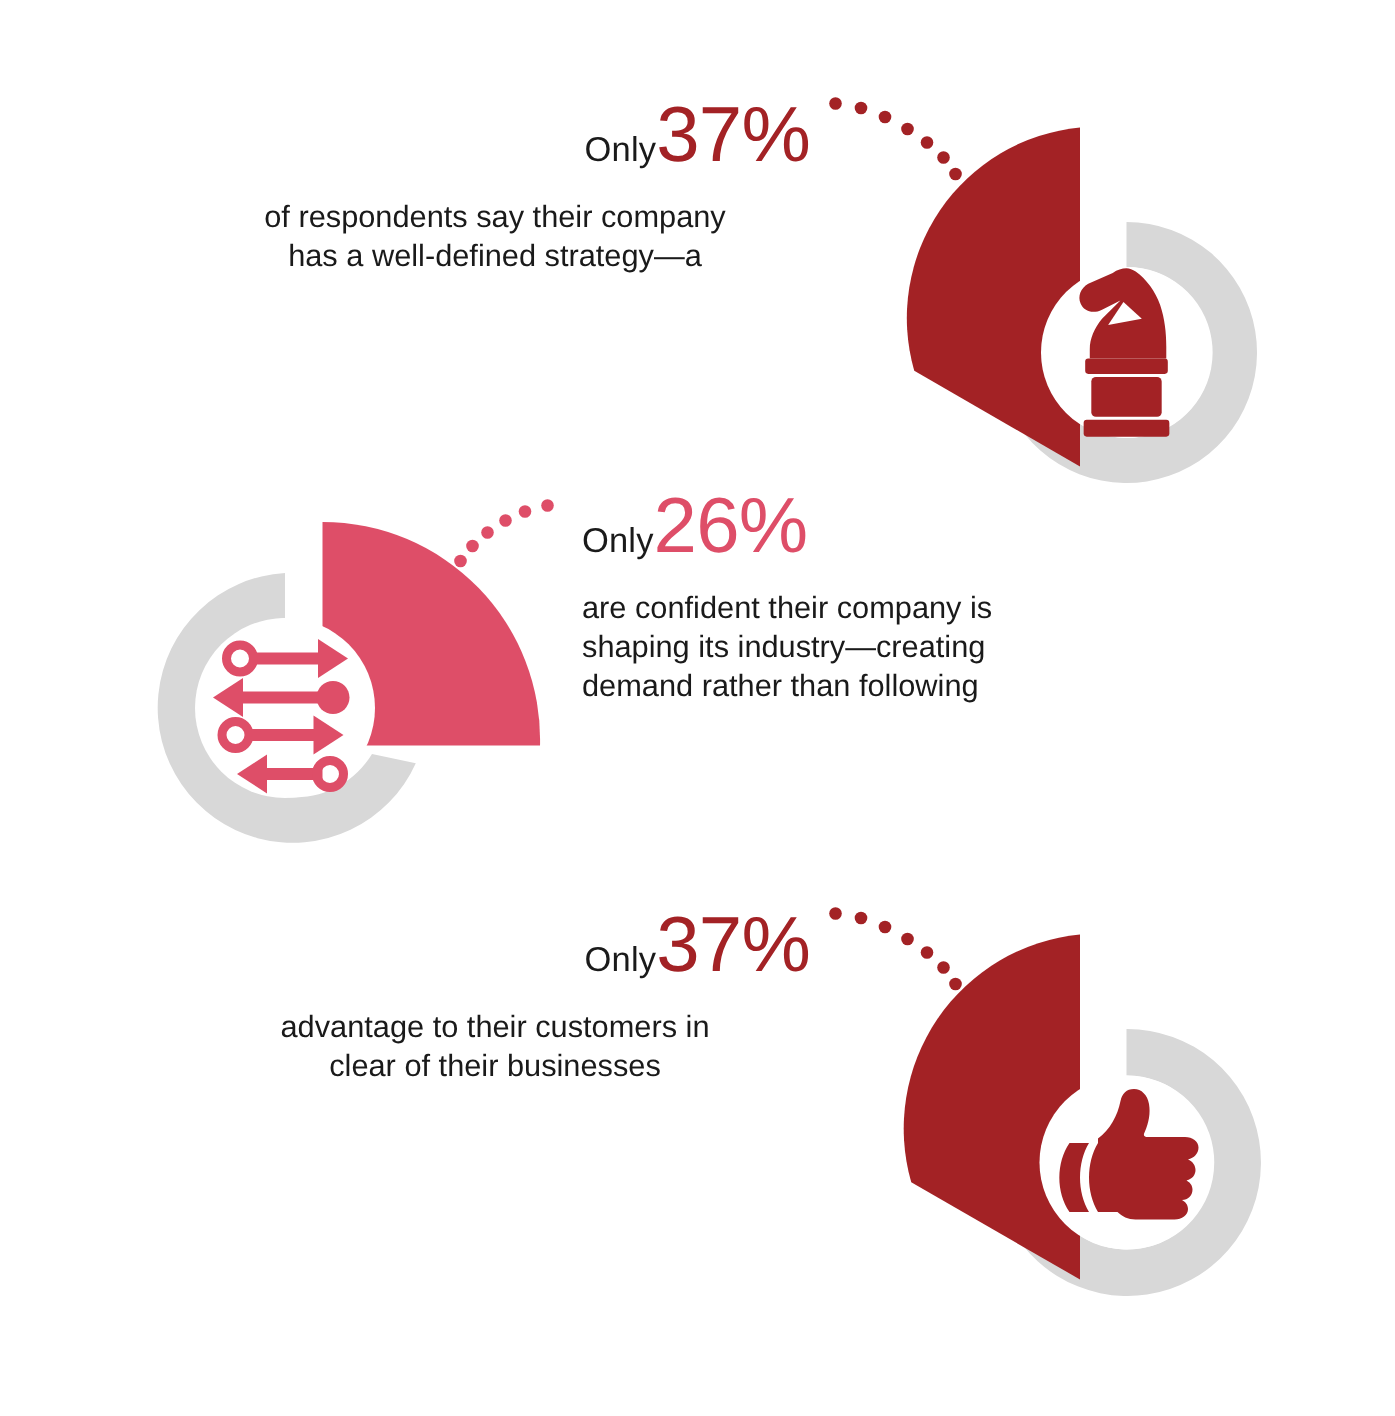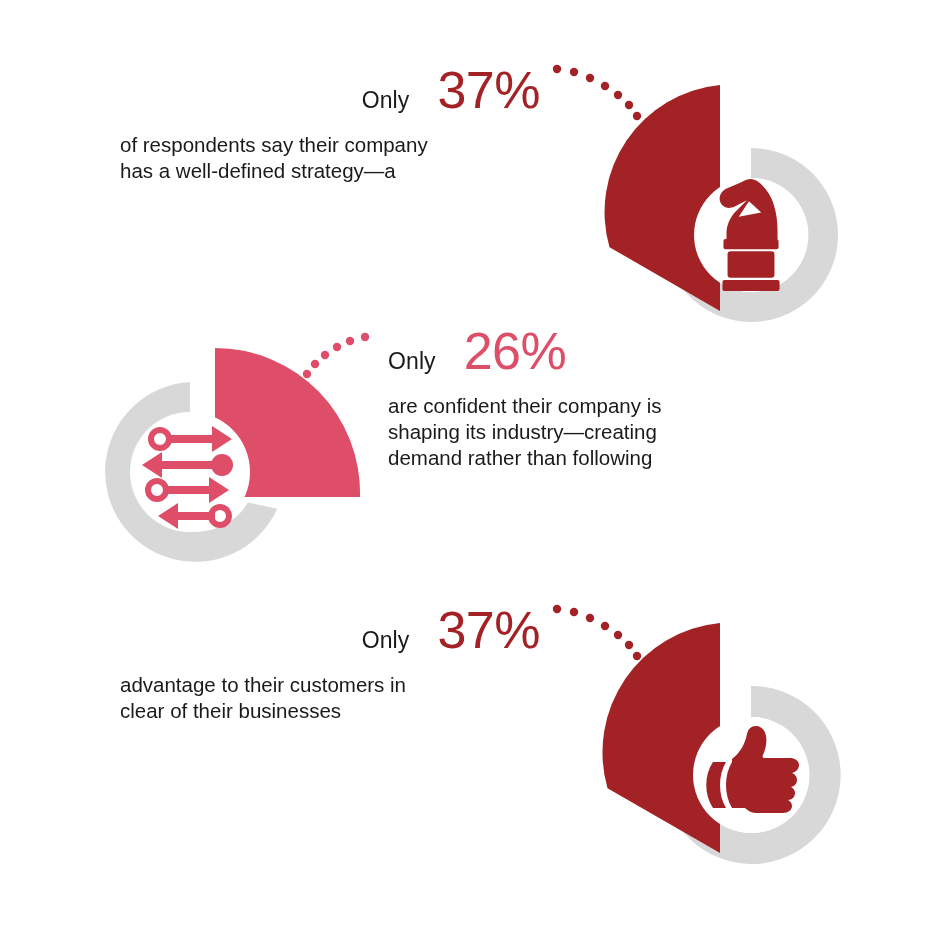--- a/index.html
+++ b/index.html
@@ -23,21 +23,21 @@
   }
 
   
   .stat-block {
     position: absolute;
   }
   .stat-headline {
     display: flex;
     align-items: baseline;
     justify-content: flex-end;
-    gap: 28px;
+    gap: 0;
     white-space: nowrap;
     line-height: 1;
   }
   .stat-only {
     font-size: 23px;
     color: #1a1a1a;
     letter-spacing: 0.1px;
   }
   .stat-value {
     font-size: 52px;
@@ -46,21 +46,21 @@
   }
   .stat-value.tone-dark  { color: #A32225; }
   .stat-value.tone-pink  { color: #DE4E68; }
 
   .stat-body {
     margin-top: 16px;
     font-size: 20.5px;
     line-height: 1.28;
     color: #1a1a1a;
   }
-  .align-right { text-align: left; }
+  .align-right { text-align: center; }
   .align-left  { text-align: left; }
   .stat-headline.left-align { justify-content: flex-start; }
 
   
   .donut {
     position: absolute;
   }
   .donut svg { display: block; overflow: visible; }
 
   

